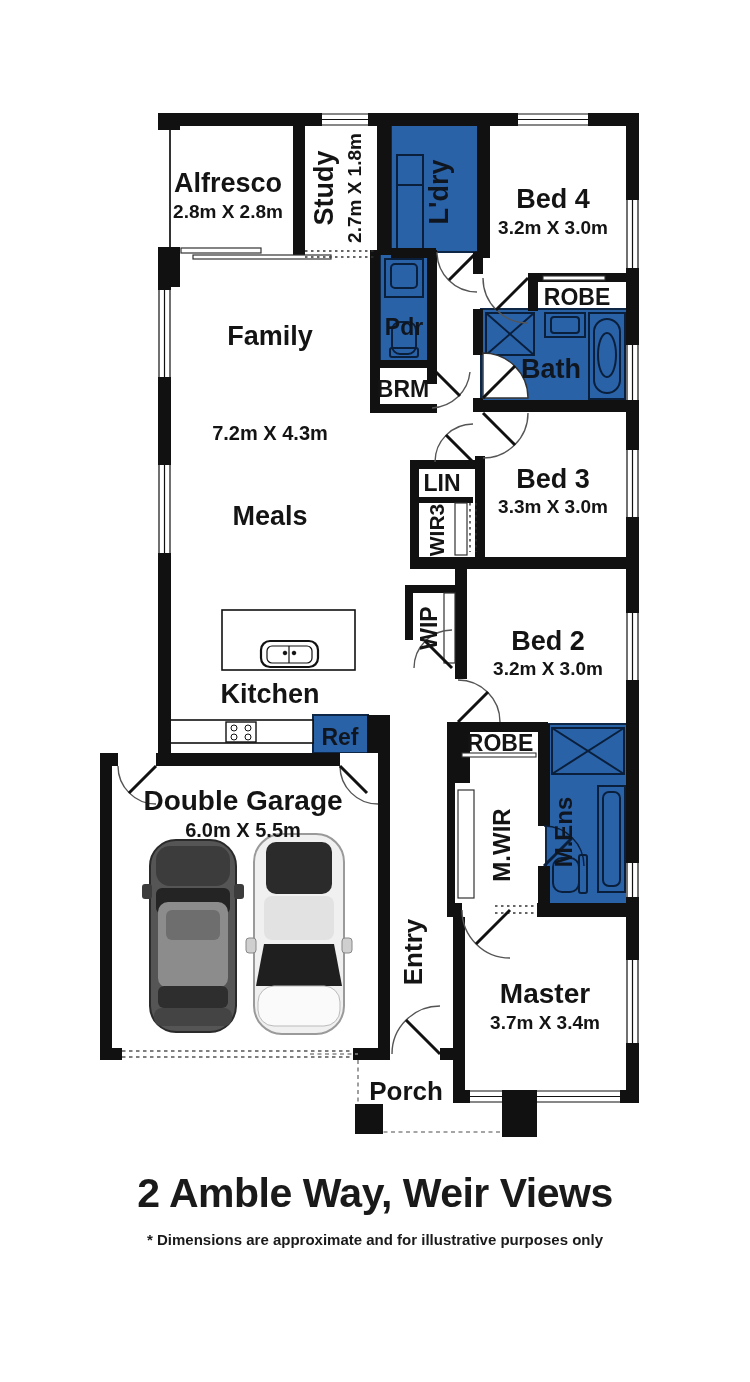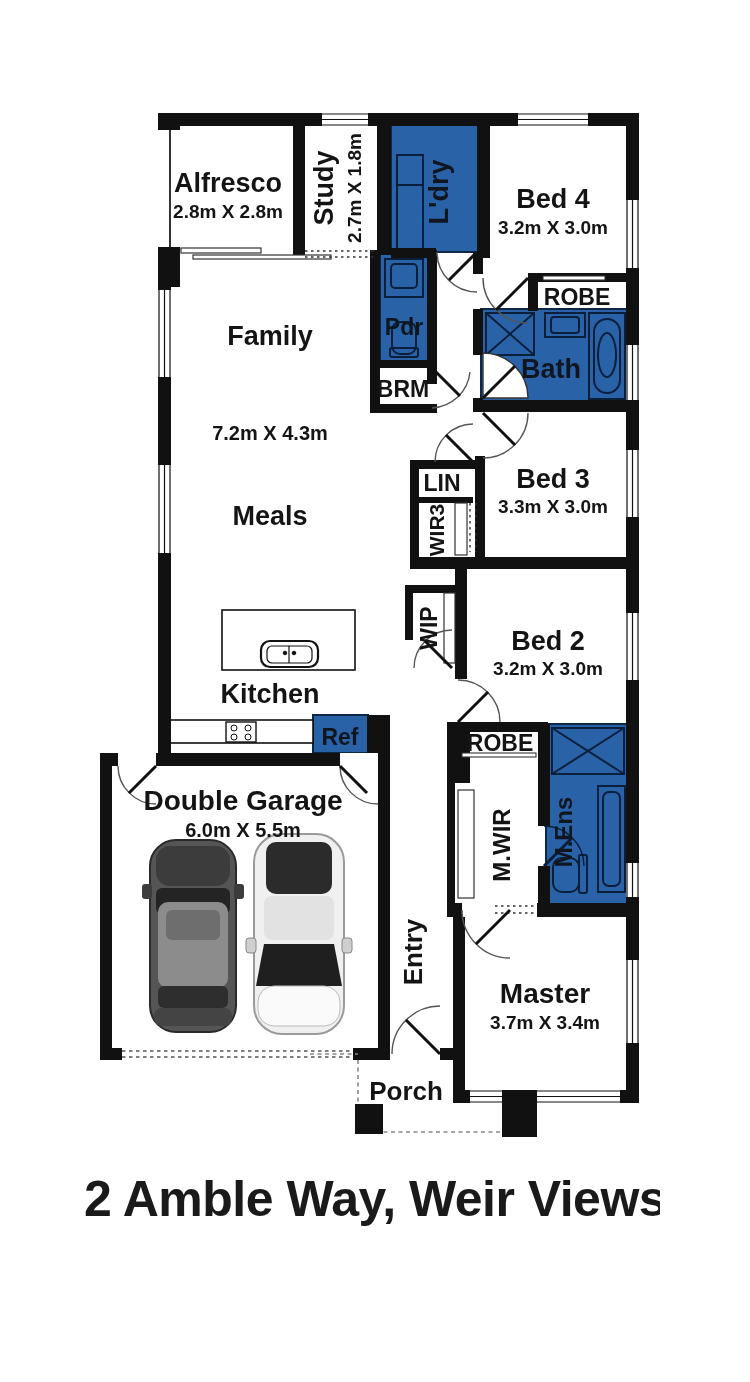--- a/index.html
+++ b/index.html
@@ -1,19 +1,19 @@
 <!DOCTYPE html>
 <html><head>
 <meta charset="utf-8">
 <style>
   html,body{margin:0;padding:0;background:#fff;}
   .page{position:relative;width:660px;height:1382px;background:#ffffff;overflow:hidden;
         font-family:"Liberation Sans","DejaVu Sans",sans-serif;}
   .plan-title{position:absolute;top:1170px;left:0;width:750px;text-align:center;
-        font-size:50px;font-weight:700;color:#1a1a1a;letter-spacing:-0.5px;}
+        font-size:41px;font-weight:700;color:#1a1a1a;letter-spacing:-0.5px;}
   .plan-disclaimer{position:absolute;top:1231px;left:0;width:750px;text-align:center;
         font-size:15px;font-weight:700;color:#1a1a1a;}
   svg text{font-family:"Liberation Sans","DejaVu Sans",sans-serif;fill:#141414;}
   .room-name{font-size:27px;font-weight:700;}
   .room-name-sm{font-size:23px;font-weight:700;}
   .room-dims{font-size:19px;font-weight:700;}
   .wet-label{fill:#10161f;}
 </style>
 </head>
 <body>
@@ -395,14 +395,15 @@
     <text transform="rotate(-90 422 952)" x="422" y="952" class="room-name" style="font-size:26px">Entry</text>
 
     <text x="545" y="1003" class="room-name" style="font-size:28px">Master</text>
     <text x="545" y="1029" class="room-dims">3.7m X 3.4m</text>
 
     <text x="406" y="1100" class="room-name" style="font-size:26px">Porch</text>
   </g>
 </svg>
 
 <div class="plan-title">2 Amble Way, Weir Views</div>
+<div class="plan-disclaimer">* Dimensions are approximate and for illustrative purposes only</div>
 
 </div>
 
 </body></html>

